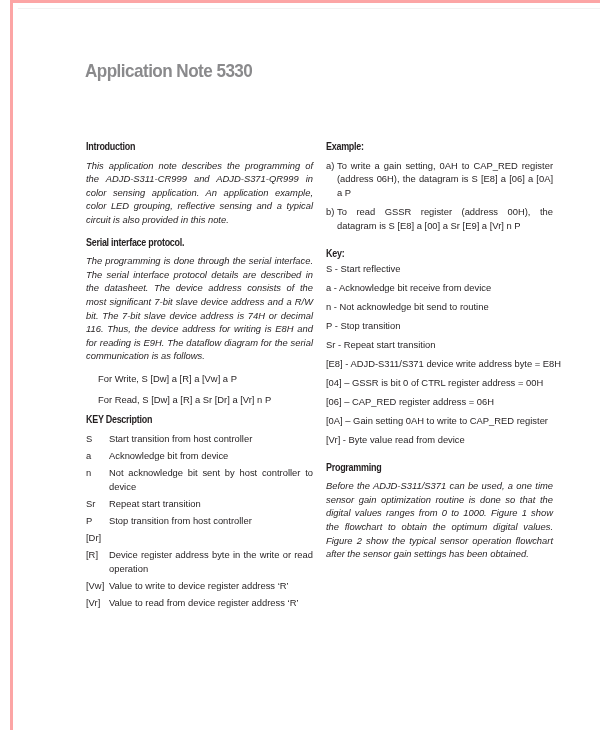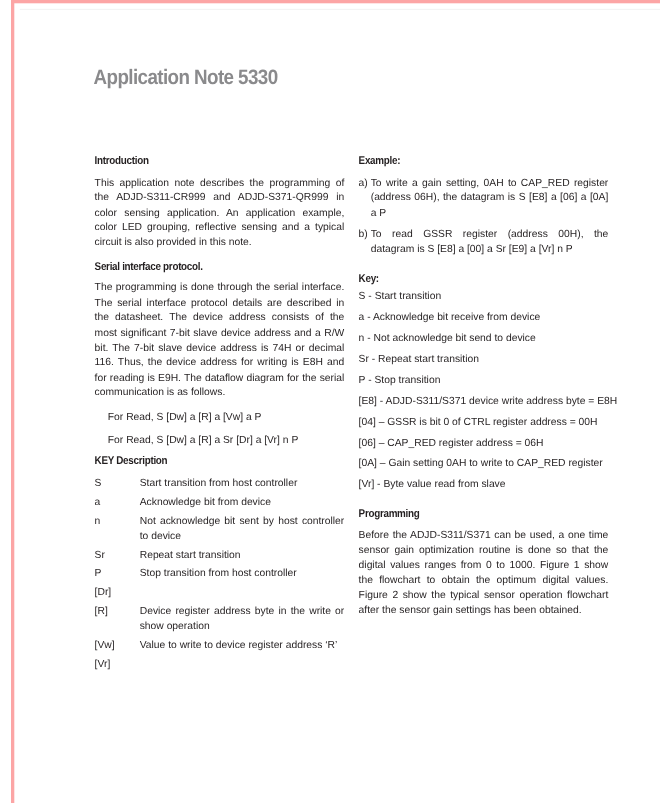--- a/index.html
+++ b/index.html
@@ -8,26 +8,26 @@
   .page { position:absolute; left:10px; top:0; width:598px; height:728px;
           border:3px solid #fca5a5; background:#fff; }
   .inner-line { position:absolute; left:5px; right:5px; top:5px; height:1px; background:#f2f2f2; }
   .title { position:absolute; left:72px; top:57px; font-size:19px; font-weight:bold;
            color:#8a8a8c; letter-spacing:-0.6px; transform:scaleX(0.9); transform-origin:left top; white-space:nowrap; }
   .col { position:absolute; top:137px; width:227px; font-size:9.4px; line-height:13.6px; }
   .col.left { left:73px; }
   .col.right { left:313px; }
   .h { font-weight:bold; font-size:10.2px; letter-spacing:-0.3px; transform:scaleX(0.88);
        transform-origin:left top; white-space:nowrap; margin:0 0 5px 0; color:#231f20; }
-  .p { text-align:justify; margin:0 0 9px 0; }
+  .p { text-align:justify; margin:0 0 9px 0;font-style:italic; }
   .formula { margin:0 0 7px 12px; line-height:13.6px; white-space:nowrap; }
   .formula div { margin-bottom:7px; }
   .keyrow { display:flex; margin-bottom:3.6px; }
   .keyrow .k { width:23px; flex:none; }
-  .keyrow .d { flex:1; text-align:justify;margin-left:18px; }
+  .keyrow .d { flex:1; text-align:justify; }
   .ex { display:flex; margin-bottom:6px; }
   .ex .k { width:11px; flex:none; }
   .ex .d { flex:1; text-align:justify; }
   .keyline { margin-bottom:5.4px; white-space:nowrap; }
 </style>
 </head>
 <body>
 
 <div class="page">
   <div class="inner-line"></div>
@@ -35,21 +35,21 @@
   <div class="title">Application Note 5330</div>
 
   <div class="col left">
     <div class="h">Introduction</div>
     <div class="p">This application note describes the programming of the ADJD-S311-CR999 and ADJD-S371-QR999 in color sensing application. An application example, color LED grouping, reflective sensing and a typical circuit is also provided in this note.</div>
 
     <div class="h">Serial interface protocol.</div>
     <div class="p">The programming is done through the serial interface. The serial interface protocol details are described in the datasheet. The device address consists of the most significant 7-bit slave device address and a R/W bit. The 7-bit slave device address is 74H or decimal 116. Thus, the device address for writing is E8H and for reading is E9H. The dataflow diagram for the serial communication is as follows.</div>
 
     <div class="formula">
-      <div>For Read, S [Dw] a [R] a [Vw] a P</div>
+      <div>For Write, S [Dw] a [R] a [Vw] a P</div>
       <div>For Read, S [Dw] a [R] a Sr [Dr] a [Vr] n P</div>
     </div>
 
     <div class="h">KEY Description</div>
     <div>
       <div class="keyrow">
           <span class="k">S</span>
           <span class="d">Start transition from host controller</span>
         </div>
       <div class="keyrow">
@@ -66,53 +66,54 @@
         </div>
       <div class="keyrow">
           <span class="k">P</span>
           <span class="d">Stop transition from host controller</span>
         </div>
       <div class="keyrow">
           <span class="k">[Dr]</span>
         </div>
       <div class="keyrow">
           <span class="k">[R]</span>
-          <span class="d">Device register address byte in the write or show operation</span>
+          <span class="d">Device register address byte in the write or read operation</span>
         </div>
       <div class="keyrow">
           <span class="k">[Vw]</span>
           <span class="d">Value to write to device register address ‘R’</span>
         </div>
       <div class="keyrow">
           <span class="k">[Vr]</span>
+          <span class="d">Value to read from device register address ‘R’</span>
         </div>
     </div>
   </div>
 
   <div class="col right">
     <div class="h">Example:</div>
     <div class="ex">
         <span class="k">a)</span>
         <span class="d">To write a gain setting, 0AH to CAP_RED register (address 06H), the datagram is S [E8] a [06] a [0A] a P</span>
       </div>
     <div class="ex" style="margin-bottom:14px;">
         <span class="k">b)</span>
         <span class="d">To read GSSR register (address 00H), the datagram is S [E8] a [00] a Sr [E9] a [Vr] n P</span>
       </div>
 
     <div class="h" style="margin-bottom:2px;">Key:</div>
     <div style="margin-bottom:14px;">
-      <div class="keyline">S - Start transition</div>
+      <div class="keyline">S - Start reflective</div>
       <div class="keyline">a - Acknowledge bit receive from device</div>
-      <div class="keyline">n - Not acknowledge bit send to device</div>
+      <div class="keyline">n - Not acknowledge bit send to routine</div>
+      <div class="keyline">P - Stop transition</div>
       <div class="keyline">Sr - Repeat start transition</div>
-      <div class="keyline">P - Stop transition</div>
       <div class="keyline">[E8] - ADJD-S311/S371 device write address byte = E8H</div>
       <div class="keyline">[04] – GSSR is bit 0 of CTRL register address = 00H</div>
       <div class="keyline">[06] – CAP_RED register address = 06H</div>
       <div class="keyline">[0A] – Gain setting 0AH to write to CAP_RED register</div>
-      <div class="keyline">[Vr] - Byte value read from slave</div>
+      <div class="keyline">[Vr] - Byte value read from device</div>
     </div>
 
     <div class="h">Programming</div>
     <div class="p">Before the ADJD-S311/S371 can be used, a one time sensor gain optimization routine is done so that the digital values ranges from 0 to 1000. Figure 1 show the flowchart to obtain the optimum digital values. Figure 2 show the typical sensor operation flowchart after the sensor gain settings has been obtained.</div>
   </div>
 </div>
 
 </body></html>

